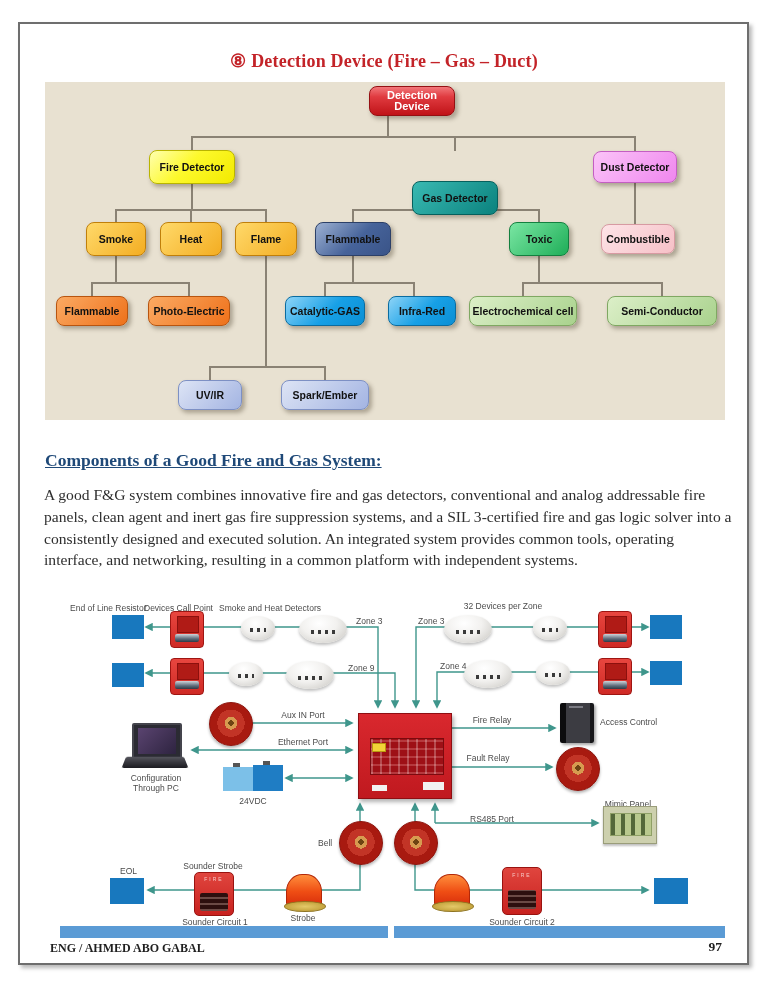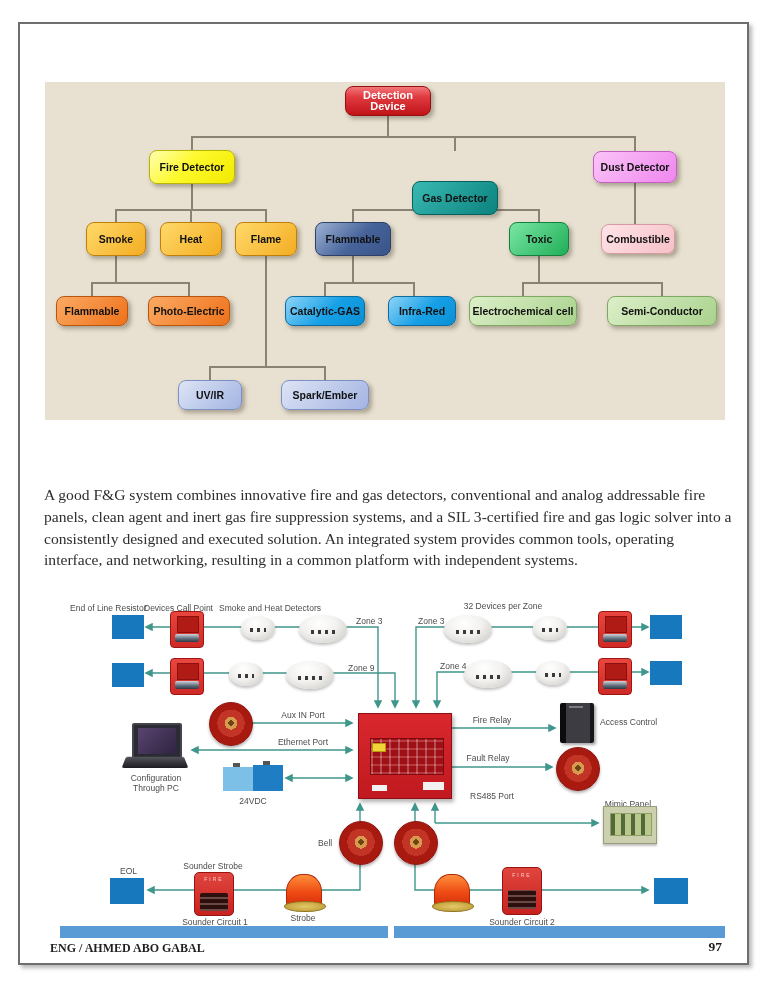--- a/index.html
+++ b/index.html
@@ -13,21 +13,21 @@
   
   .tree-panel{position:absolute;left:45px;top:82px;width:680px;height:338px;
         background:#e8e1d1;}
   .tree-panel svg{position:absolute;left:0;top:0;}
   .node{position:absolute;transform:translate(-50%,-50%);display:flex;
         align-items:center;justify-content:center;border-radius:8px;
         font-family:"Liberation Sans",sans-serif;font-weight:bold;font-size:10.5px;
         color:#111;text-align:center;box-shadow:2.5px 3px 4px rgba(60,50,30,.35);
         line-height:1;}
   .n-root{background:linear-gradient(180deg,#f2777a 0%,#e03b40 35%,#c01318 100%);
-        border:1px solid #951013;color:#fff;font-size:11px;}
+        border:1px solid #951013;color:#fff;font-size:11px;margin-left:24px;}
   .n-yellow{background:linear-gradient(135deg,#ffffb0 0%,#fdf92c 45%,#f2ea00 100%);border:1px solid #b9b400;}
   .n-teal{background:linear-gradient(135deg,#39b9b2 0%,#0b827e 100%);border:1px solid #06605d;margin-top:31px;}
   .n-violet{background:linear-gradient(135deg,#fbc4f8 0%,#ef86ee 100%);border:1px solid #c35ec2;}
   .n-gold{background:linear-gradient(135deg,#ffd96a 0%,#f3ad22 100%);border:1px solid #c07f0a;}
   .n-navy{background:linear-gradient(135deg,#9db1d2 0%,#46639a 55%,#3a5488 100%);border:1px solid #2c4068;}
   .n-green{background:linear-gradient(135deg,#7ae6a3 0%,#1fae58 100%);border:1px solid #13803f;}
   .n-pink{background:linear-gradient(135deg,#fde4e7 0%,#f6c0c7 100%);border:1px solid #d79aa2;}
   .n-orange{background:linear-gradient(135deg,#fbaa63 0%,#ee711a 100%);border:1px solid #b85510;}
   .n-blue{background:linear-gradient(135deg,#8ed4f7 0%,#17a0e6 55%,#0b8fd4 100%);border:1px solid #0a6ca0;}
   .n-ltgreen{background:linear-gradient(135deg,#dcefc8 0%,#a9d28d 100%);border:1px solid #7fa862;}
@@ -92,20 +92,21 @@
   
   .footer-author{position:absolute;left:50px;top:941px;font-size:12px;font-weight:bold;color:#1f1f1f;}
   .footer-page{position:absolute;right:46px;top:939px;font-size:13.5px;font-weight:bold;color:#1f1f1f;}
 </style>
 </head>
 <body>
 
 <div class="page">
   <div class="page-border"></div>
 
+  <div class="doc-title">⑧  Detection Device (Fire – Gas – Duct)</div>
 
   <div class="tree-panel">
     <svg width="680" height="338">
       <g stroke="#8a8274" stroke-width="2" fill="none">
         <path d="M343,33 V55"></path>
         <path d="M147,69 V55 H590 V69"></path>
         <path d="M410,55 V69"></path>
         <path d="M147,101 V128"></path>
         <path d="M71,141 V128 H221 V141"></path>
         <path d="M146,128 V141"></path>
@@ -135,20 +136,21 @@
     <div class="node n-orange" style="left:47px;top:229px;width:70px;height:28px">Flammable</div>
     <div class="node n-orange" style="left:144px;top:229px;width:80px;height:28px">Photo-Electric</div>
     <div class="node n-blue" style="left:280px;top:229px;width:78px;height:28px">Catalytic-GAS</div>
     <div class="node n-blue" style="left:377px;top:229px;width:66px;height:28px">Infra-Red</div>
     <div class="node n-ltgreen" style="left:478px;top:229px;width:106px;height:28px">Electrochemical cell</div>
     <div class="node n-ltgreen" style="left:617px;top:229px;width:108px;height:28px">Semi-Conductor</div>
     <div class="node n-peri" style="left:165px;top:313px;width:62px;height:28px">UV/IR</div>
     <div class="node n-peri" style="left:280px;top:313px;width:86px;height:28px">Spark/Ember</div>
   </div>
 
+  <div class="sec-heading">Components of a Good Fire and Gas System:</div>
   <div class="body-par">A good F&amp;G system combines innovative fire and gas detectors, conventional and analog addressable fire panels, clean agent and inert gas fire suppression systems, and a SIL 3-certified fire and gas logic solver into a consistently designed and executed solution. An integrated system provides common tools, operating interface, and networking, resulting in a common platform with independent systems.</div>
 
   <div class="sys">
     <svg width="665" height="345">
       <defs>
         <marker id="ah" viewBox="0 0 10 10" refX="8" refY="5" markerWidth="7" markerHeight="6" orient="auto-start-reverse">
           <path d="M0,0 L10,5 L0,10 z" fill="#3f968c"></path>
         </marker>
       </defs>
       <g stroke="#3f968c" stroke-width="1.4" fill="none">
@@ -219,21 +221,21 @@
       <div class="chip-w2"></div>
     </div>
 
     <div class="lbl c" style="left:432px;top:120px">Fire Relay</div>
     <div class="dev tower" style="left:500px;top:108px;width:34px;height:40px"></div>
     <div class="lbl" style="left:540px;top:122px">Access Control</div>
     <div class="lbl c" style="left:428px;top:158px">Fault Relay</div>
     <div class="dev bell" style="left:496px;top:152px;width:42px;height:42px"></div>
     <div class="lbl c" style="left:568px;top:204px">Mimic Panel</div>
     <div class="dev mimic" style="left:543px;top:211px;width:52px;height:36px"></div>
-    <div class="lbl c" style="left:432px;top:196px">RS485 Port</div>
+    <div class="lbl c" style="left:432px;top:219px">RS485 Port</div>
 
     <div class="lbl" style="left:258px;top:243px">Bell</div>
     <div class="dev bell" style="left:279px;top:226px;width:42px;height:42px"></div>
     <div class="dev bell" style="left:334px;top:226px;width:42px;height:42px"></div>
     <div class="lbl" style="left:60px;top:271px">EOL</div>
     <div class="dev blue-box" style="left:50px;top:283px;width:34px;height:26px"></div>
     <div class="lbl c" style="left:153px;top:266px">Sounder Strobe</div>
     <div class="dev sounder" style="left:134px;top:277px;width:38px;height:42px"></div>
     <div class="lbl c" style="left:155px;top:322px">Sounder Circuit 1</div>
     <div class="dev strobe" style="left:226px;top:279px;width:34px;height:30px"></div>

